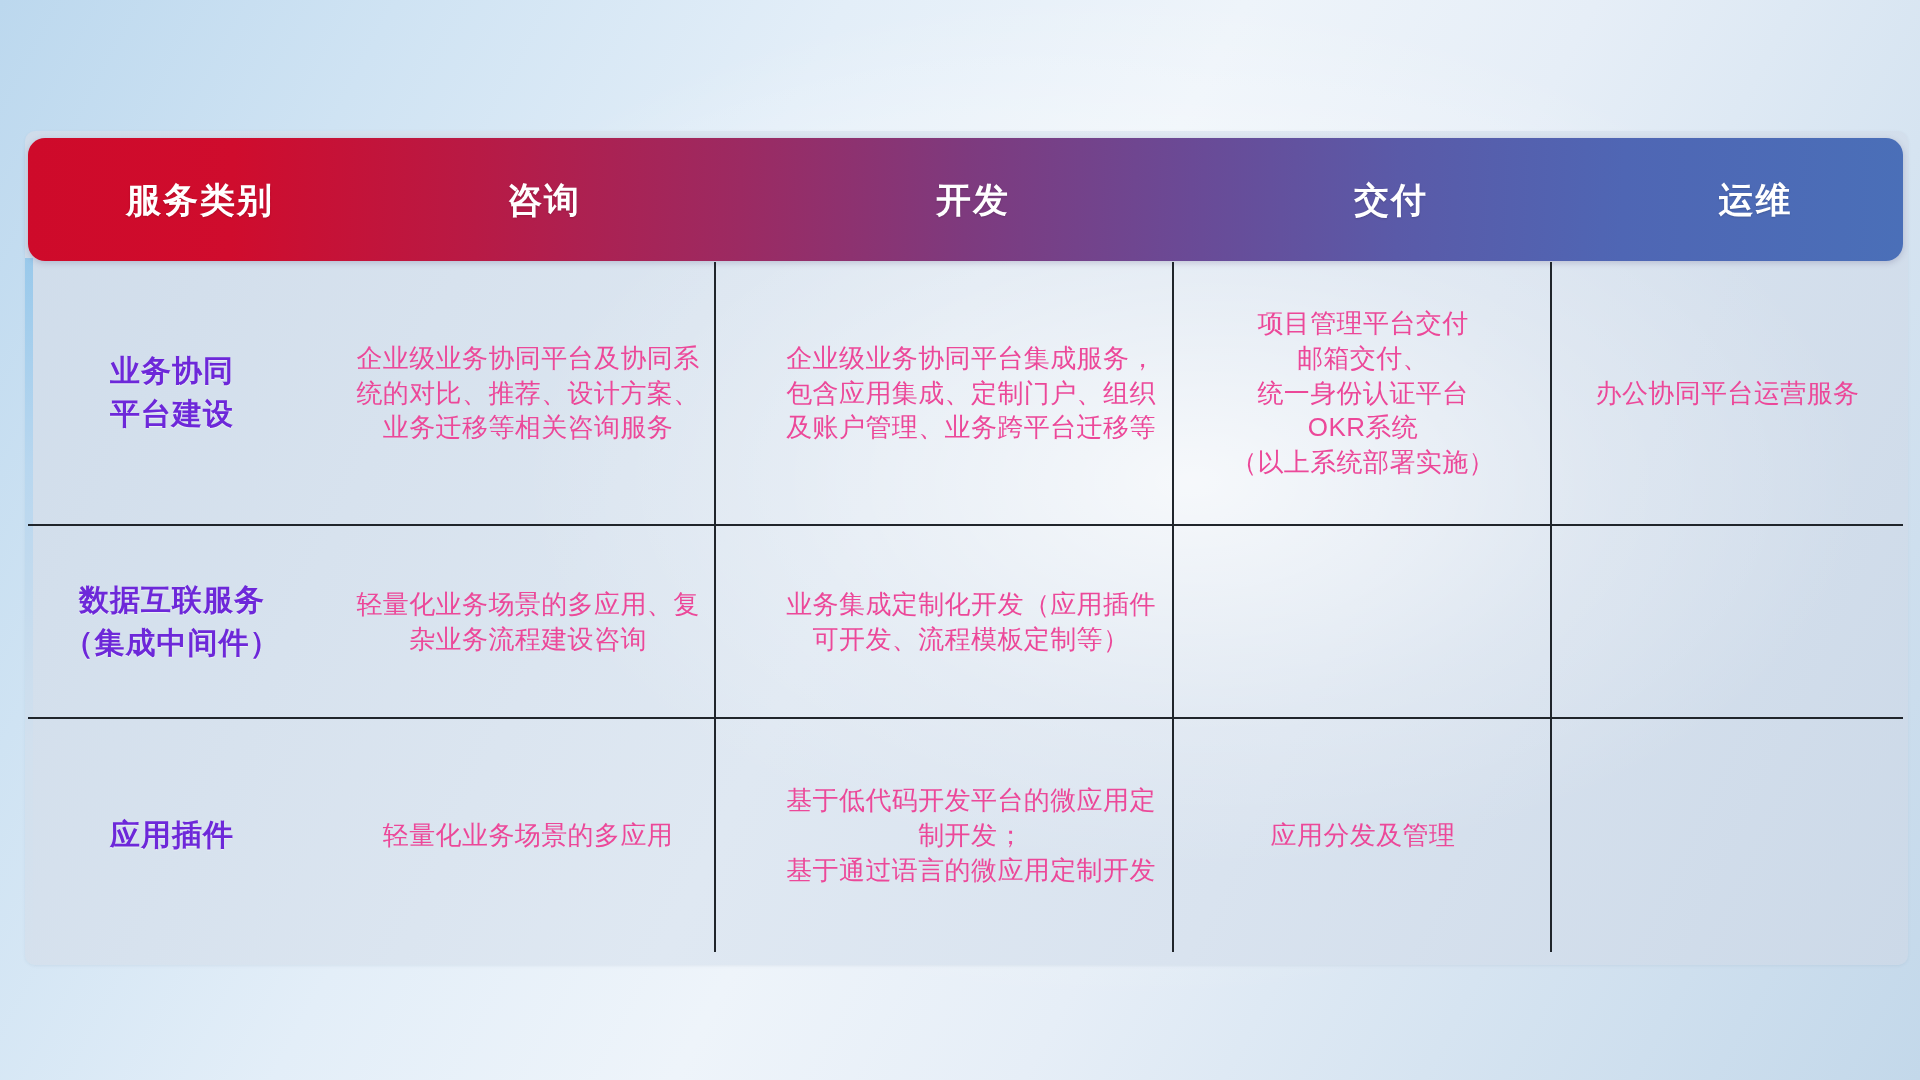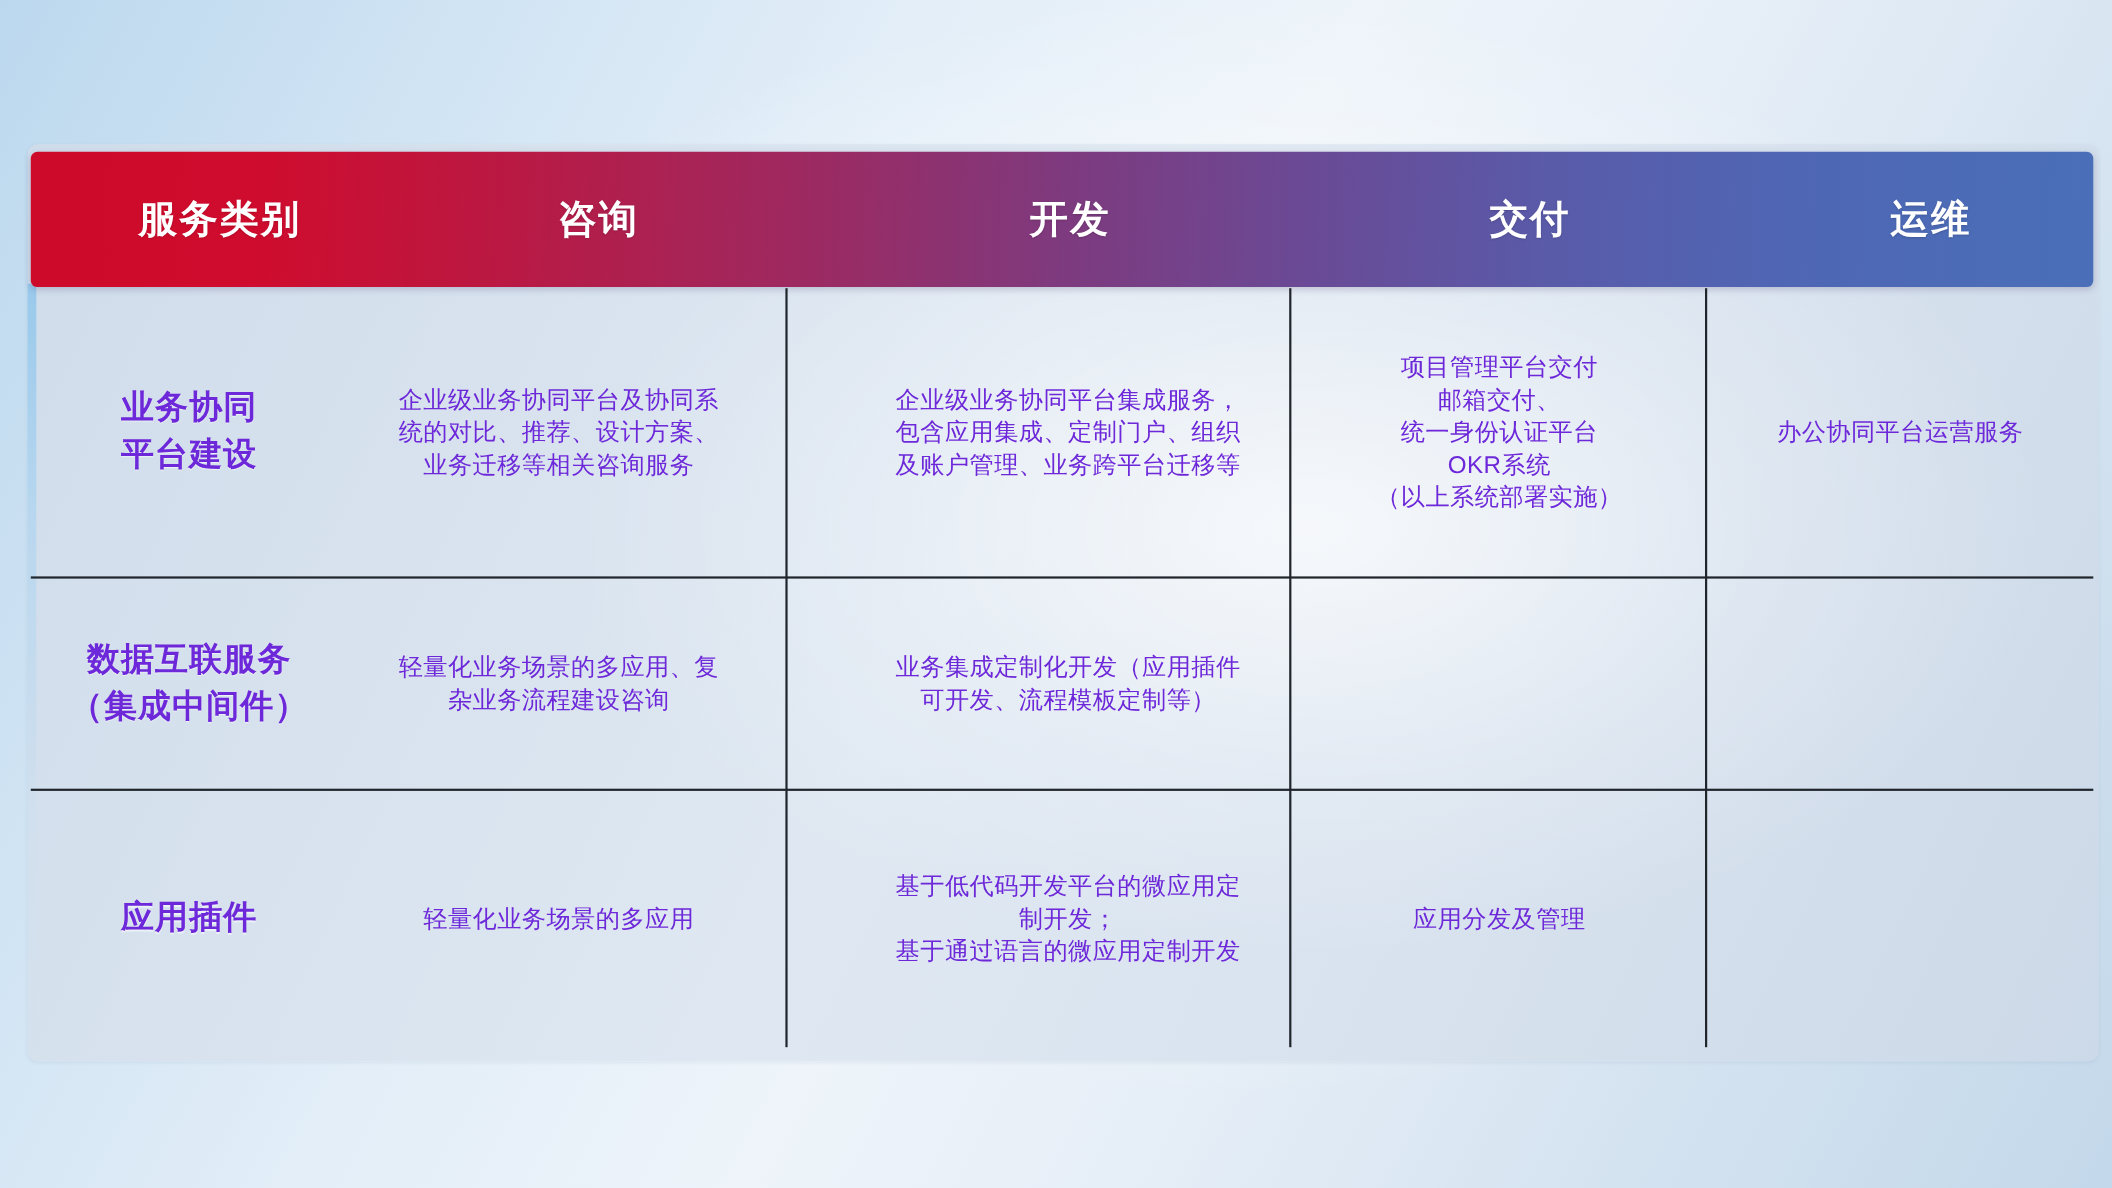--- a/index.html
+++ b/index.html
@@ -54,21 +54,21 @@
     border-radius: 0 0 0 10px;
   }
 
   
   .header-bar {
     position: absolute;
     left: 28px;
     top: 138px;
     width: 1875px;
     height: 123px;
-    border-radius: 6px;
+    border-radius: 17px;
     background: linear-gradient(92deg,
       #ce0a2a 0%,
       #cf0c2d 11%,
       #b81a45 24%,
       #9c2a62 38%,
       #7e3a7e 50%,
       #6a4a96 62%,
       #5a5aa8 73%,
       #4f66b4 85%,
       #4a6fb8 100%);
@@ -82,21 +82,21 @@
     font-weight: bold;
     text-align: center;
     letter-spacing: 2px;
     line-height: 1;
     text-shadow: 0 1px 2px rgba(0,0,0,0.16);
   }
 
   
   
   .col-0 { left: 28px;   width: 288px; }   
-  .col-1 { left: 308px;  width: 400px; font-family: Liberation Serif, serif; }   
+  .col-1 { left: 328px;  width: 400px; }   
   .col-2 { left: 716px;  width: 510px; }   
   .col-3 { left: 1174px; width: 378px; }   
   .col-4 { left: 1552px; width: 351px; }   
 
   .hcell-0 { position:absolute; left:28px;   width:288px; }
   .hcell-1 { position:absolute; left:316px;  width:400px; }
   .hcell-2 { position:absolute; left:716px;  width:458px; }
   .hcell-3 { position:absolute; left:1174px; width:378px; }
   .hcell-4 { position:absolute; left:1552px; width:351px; }
 
@@ -127,23 +127,23 @@
   .cell {
     position: absolute;
     display: flex;
     align-items: center;
     justify-content: center;
     box-sizing: border-box;
     padding: 0 14px;
     text-align: center;
   }
   .cell .txt {
-    font-size: 22px;
+    font-size: 26px;
     line-height: 1.34;
-    color: #6d28d9;
+    color: #ec4899;
     white-space: pre-line;
     letter-spacing: 0.4px;
   }
   .cell.label .txt {
     font-size: 30px;
     font-weight: bold;
     color: #6d28d9;
     line-height: 1.42;
     letter-spacing: 1px;
     text-shadow: 0 1px 1px rgba(255,255,255,0.55);

